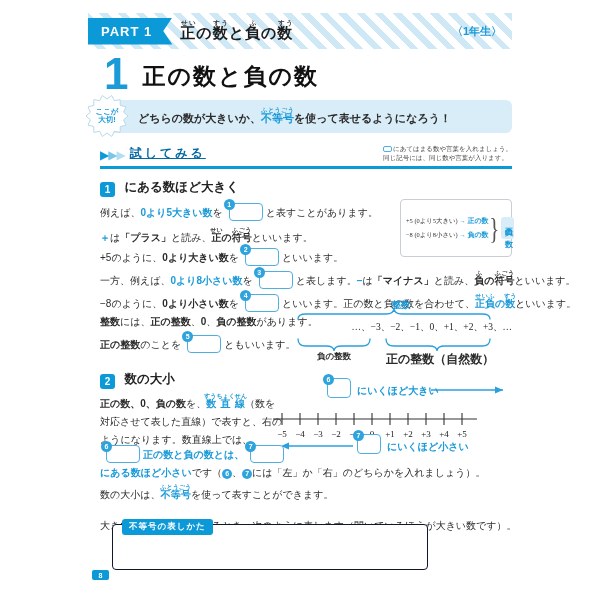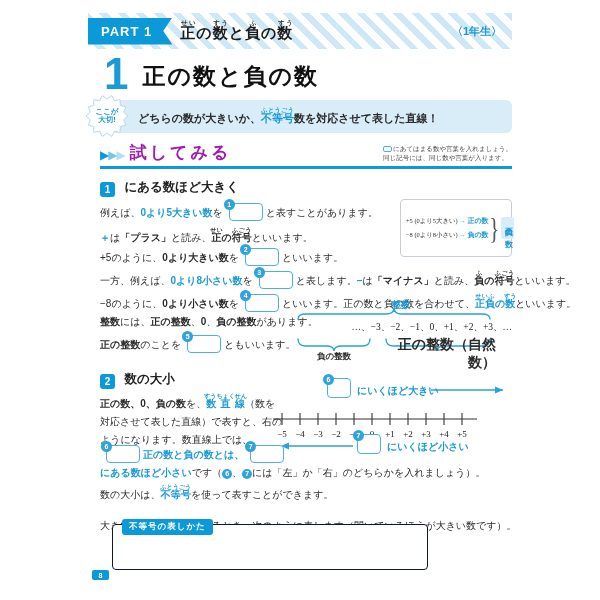--- a/index.html
+++ b/index.html
@@ -38,21 +38,21 @@
   .burst{position:absolute;left:-15px;top:-6px;width:44px;height:44px;}
   .burst svg{position:absolute;left:0;top:0;}
   .bursttxt{position:absolute;left:0;top:0;width:44px;height:44px;display:flex;flex-direction:column;
             align-items:center;justify-content:center;color:var(--tblue);font-weight:bold;
             font-size:7.5px;line-height:8.5px;}
   
   .tryhead{position:absolute;left:100px;top:144px;width:412px;border-bottom:3px solid var(--brand);
            padding-bottom:4px;display:flex;align-items:flex-end;}
   .tris{font-size:12px;letter-spacing:-1px;margin-right:5px;color:var(--brand);}
   .tris .t2{opacity:.55;} .tris .t3{opacity:.3;}
-  .trytitle{font-size:17px;font-weight:bold;color:#a21caf;letter-spacing:3px;line-height:18px;}
+  .trytitle{font-size:12px;font-weight:bold;color:#0369a1;letter-spacing:3px;line-height:18px;text-decoration:underline;}
   .trynote{margin-left:auto;font-size:6.5px;line-height:8.5px;color:#444;text-align:left;}
   .miniBox{display:inline-block;width:9px;height:6px;border:1px solid var(--boxb);border-radius:2px;
            vertical-align:-1px;margin-right:1px;}
   
   .secbadge{display:inline-flex;width:15px;height:15px;background:var(--brand);border-radius:3px;
             color:#fff;font-size:10px;font-weight:bold;align-items:center;justify-content:center;
             margin-right:6px;vertical-align:-2px;}
   .sechead{position:absolute;left:0;top:0;font-size:12.5px;font-weight:bold;color:#222;white-space:nowrap;}
   
   .ansbox{display:inline-block;position:relative;width:34px;height:18px;background:#fff;
@@ -77,21 +77,21 @@
           transform:scaleX(.7);margin:0 0 0 -2px;}
   .ptab{writing-mode:vertical-rl;background:var(--lblue);color:var(--tblue);font-weight:bold;
         font-size:8px;border-radius:3px;padding:4px 1px;letter-spacing:1px;}
   
   .intdiag{position:absolute;left:190px;top:122px;width:222px;height:68px;}
   .intlabel{position:absolute;left:0;top:-2px;width:100%;text-align:center;color:var(--tblue);
             font-weight:bold;font-size:9.5px;}
   .intseq{position:absolute;left:0;top:20px;width:100%;text-align:right;font-size:9.5px;
           font-family:"Liberation Serif","DejaVu Serif",serif;color:#222;white-space:nowrap;}
   .intleft{position:absolute;left:8px;top:50px;width:72px;text-align:center;font-size:8.5px;font-weight:bold;}
-  .intright{position:absolute;left:96px;top:35px;width:110px;text-align:right;font-size:14px;font-weight:bold;}
+  .intright{position:absolute;left:96px;top:50px;width:110px;text-align:left;font-size:12px;font-weight:bold;}
   
   .nline{position:absolute;left:167px;top:3px;width:248px;height:90px;}
   .nline svg{position:absolute;left:0;top:0;}
   .nbox{position:absolute;width:24px;height:20px;background:#fff;border:1.5px solid var(--boxb);
         border-radius:4px;}
   .nbox .mk{left:-5px;top:-5px;}
   .nlab{position:absolute;font-size:10px;font-weight:bold;color:var(--tblue);white-space:nowrap;}
   
   .ineq{position:absolute;left:112px;top:524px;width:316px;height:46px;border:1px solid #0f172a;
         border-radius:4px;background:#fff;}
@@ -126,21 +126,21 @@
   <div class="keypoint">
     <div class="burst">
       <svg id="burstsvg" width="44" height="44">
           <polygon points="43.0,22.0 38.6,25.8 40.9,31.1 35.3,32.6 35.1,38.4 29.4,37.3 26.7,42.5 22.0,39.0 17.3,42.5 14.6,37.3 8.9,38.4 8.7,32.6 3.1,31.1 5.4,25.8 1.0,22.0 5.4,18.2 3.1,12.9 8.7,11.4 8.9,5.6 14.6,6.7 17.3,1.5 22.0,5.0 26.7,1.5 29.4,6.7 35.1,5.6 35.3,11.4 40.9,12.9 38.6,18.2" fill="#ffffff" stroke="#b9d9ec" stroke-width="1"></polygon>
         </svg>
       <div class="bursttxt">
         <span>ここが</span>
         <span>大切!</span>
       </div>
     </div>
-    <div class="kp-text"><span class="seg b">どちらの数が大きいか、</span><span class="seg blue"><ruby>不等号<rt>ふとうごう</rt></ruby></span><span class="seg b">数を対応させて表した直線！</span></div>
+    <div class="kp-text"><span class="seg b">どちらの数が大きいか、</span><span class="seg blue"><ruby>不等号<rt>ふとうごう</rt></ruby></span><span class="seg b">を使って表せるようになろう！</span></div>
   </div>
 
   <div class="tryhead">
     <span class="tris">▶<span class="t2">▶</span><span class="t3">▶</span></span>
     <span class="trytitle">試してみる</span>
     <div class="trynote">
       <div><span class="miniBox"></span><span>にあてはまる数や言葉を入れましょう。</span></div>
       <div><span>同じ記号には、同じ数や言葉が入ります。</span></div>
     </div>
   </div>

